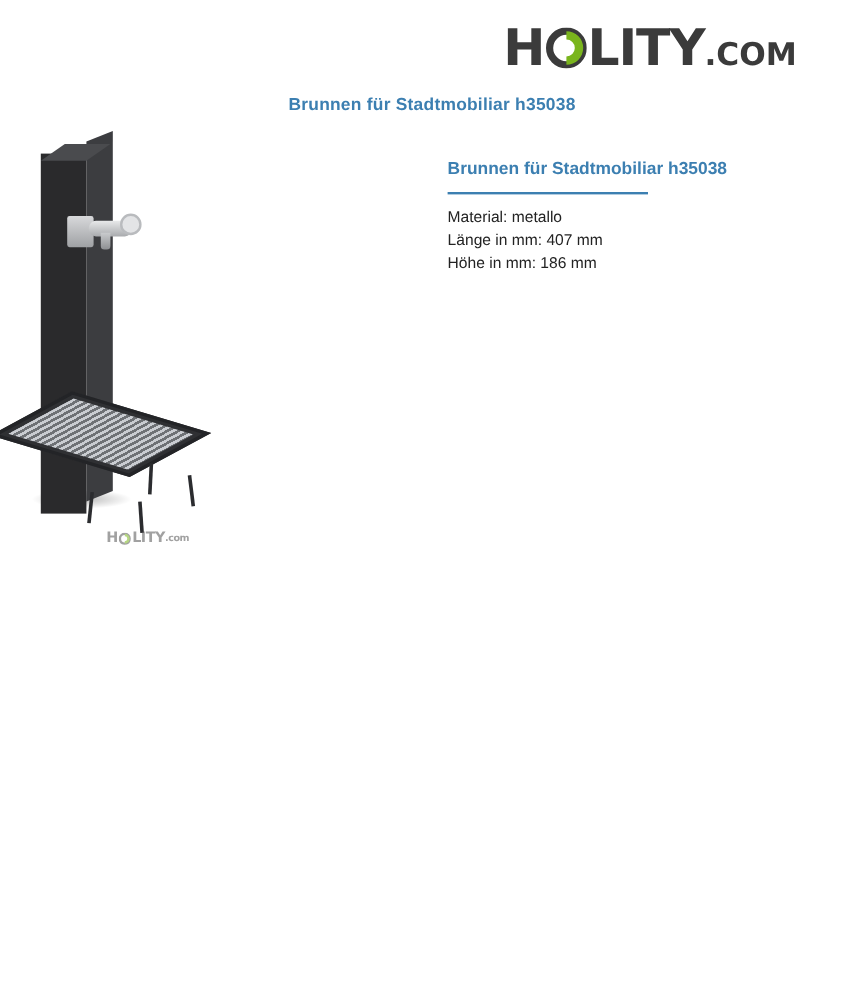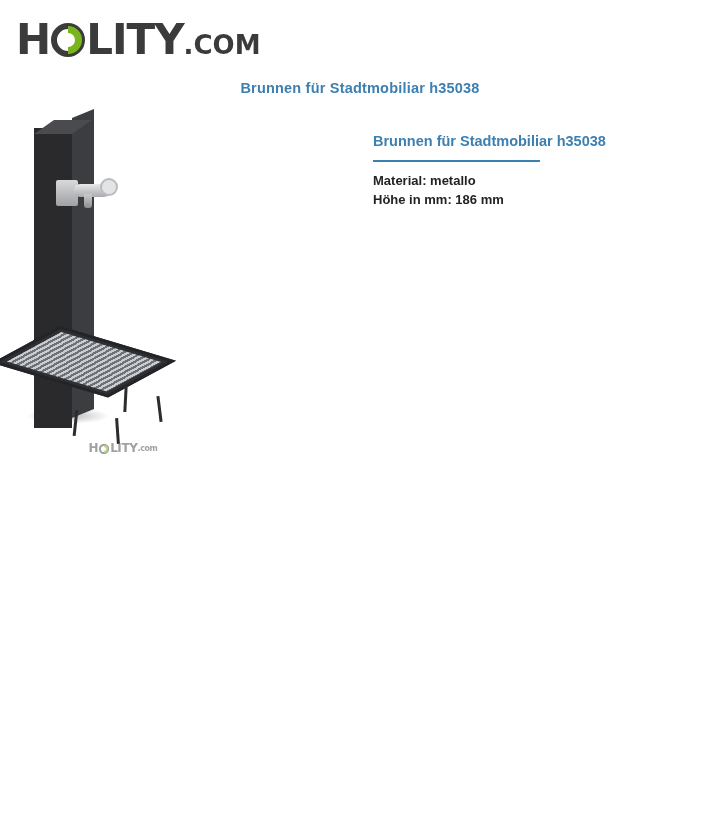--- a/index.html
+++ b/index.html
@@ -18,23 +18,23 @@
   .page {
     position: relative;
     width: 720px;
     height: 837px;
   }
 
   
   .logo-wrap {
     position: absolute;
     top: 18px;
-    left: 16px;
+    left: 0;
     width: 664px;
-    text-align: left;
+    text-align: right;
   }
   .logo {
     display: inline-block;
     font-size: 42px;
     line-height: 44px;
     font-weight: bold;
     letter-spacing: -1px;
     color: #3b3b3b;
     font-family: "DejaVu Sans", sans-serif;
     white-space: nowrap;
@@ -238,21 +238,20 @@
   .spec-list {
     margin: 9px 0 0 0;
     padding: 0;
     list-style: none;
   }
   .spec-list li {
     font-size: 13px;
     line-height: 19px;
     color: #232323;
     white-space: nowrap;
-    font-weight: bold;
   }
 </style>
 </head>
 <body>
 
 <div class="page">
 
   <div class="logo-wrap">
     <div class="logo">
       <span class="h-letter">H</span><span class="logo-o"><svg width="34" height="34" viewBox="0 0 34 34" aria-hidden="true">
@@ -294,17 +293,18 @@
       </svg></span>
       <span>LITY</span>
       <span class="wm-dotcom">.com</span>
   </div>
 
   <div class="details">
     <h2>Brunnen für Stadtmobiliar h35038</h2>
     <div class="details-rule"></div>
     <ul class="spec-list">
       <li>Material: metallo</li>
+      <li>Länge in mm: 407 mm</li>
       <li>Höhe in mm: 186 mm</li>
     </ul>
   </div>
 
 </div>
 
 </body></html>

